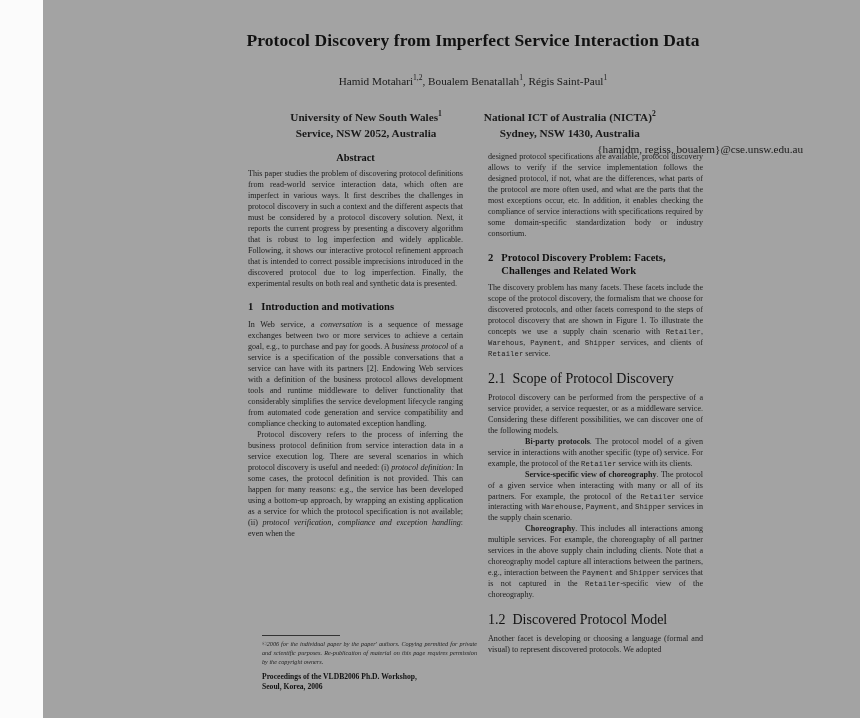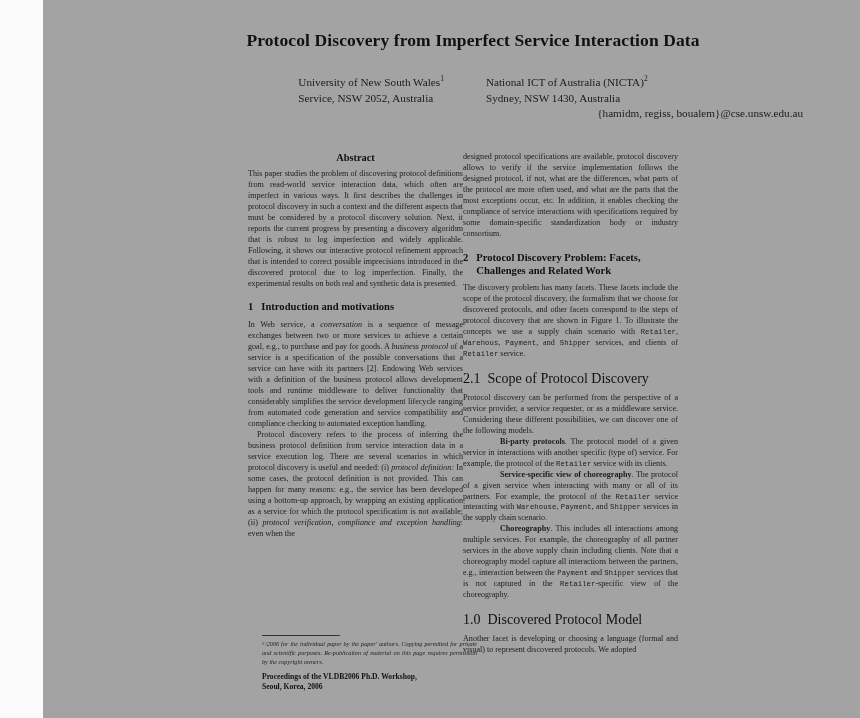--- a/index.html
+++ b/index.html
@@ -49,37 +49,39 @@
   .authors sup { font-size: 7.6px; vertical-align: super; }
 
   .affiliations {
     display: flex;
     justify-content: center;
     gap: 42px;
     font-size: 11.2px;
     line-height: 1.45;
   }
   .affil {
-    text-align: left;
+    text-align: center;
+    font-weight: bold;
   }
   .affil sup { font-size: 7.6px; vertical-align: super; }
   .email-line {
     font-size: 11.2px;
     margin-top: 1px;
     text-align: right;
   }
 
   
   .columns {
     position: absolute;
     top: 152px;
     left: 205px;
     width: 455px;
     height: 540px;
     display: flex;
+    gap: 25px;
   }
   .col {
     width: 215px;
     position: relative;
   }
   .col-left { }
   .col-right { }
 
   p {
     margin: 0;
@@ -158,20 +160,23 @@
   }
 </style>
 </head>
 <body>
 
 <div class="page">
 
   <div class="title-block">
     <h1 class="paper-title">Protocol Discovery from Imperfect Service Interaction Data</h1>
 
+    <div class="authors">
+      <span>Hamid Motahari</span><sup>1,2</sup><span>, </span><span>Boualem Benatallah</span><sup>1</sup><span>, </span><span>Régis Saint-Paul</span><sup>1</sup>
+    </div>
 
     <div class="affiliations">
       <div class="affil">
         <div><span>University of New South Wales</span><sup>1</sup></div>
         <div>Service, NSW 2052, Australia</div>
       </div>
       <div class="affil">
         <div><span>National ICT of Australia (NICTA)</span><sup>2</sup></div>
         <div>Sydney, NSW 1430, Australia</div>
       </div>
@@ -221,20 +226,20 @@
 
       <p>Protocol discovery can be performed from the perspective of a service provider, a service requester, or as a middleware service. Considering these different possibilities, we can discover one of the following models.</p>
 
       <p class="indent"><span class="runin">Bi-party protocols</span><span>. The protocol model of a given service in interactions with another specific (type of) service. For example, the protocol of the </span><span class="mono">Retailer</span><span> service with its clients.</span></p>
 
       <p class="indent"><span class="runin">Service-specific view of choreography</span><span>. The protocol of a given service when interacting with many or all of its partners. For example, the protocol of the </span><span class="mono">Retailer</span><span> service interacting with </span><span class="mono">Warehouse</span><span>, </span><span class="mono">Payment</span><span>, and </span><span class="mono">Shipper</span><span> services in the supply chain scenario.</span></p>
 
       <p class="indent"><span class="runin">Choreography</span><span>. This includes all interactions among multiple services. For example, the choreography of all partner services in the above supply chain including clients. Note that a choreography model capture all interactions between the partners, e.g., interaction between the </span><span class="mono">Payment</span><span> and </span><span class="mono">Shipper</span><span> services that is not captured in the </span><span class="mono">Retailer</span><span>-specific view of the choreography.</span></p>
 
       <h3 class="subsec-head">
-        <span class="num">1.0</span><span>Discovered Protocol Model</span>
+        <span class="num">1.2</span><span>Discovered Protocol Model</span>
       </h3>
 
       <p>Another facet is developing or choosing a language (formal and visual) to represent discovered protocols. We adopted</p>
     </div>
 
   </div>
 </div>
 
 </body></html>

